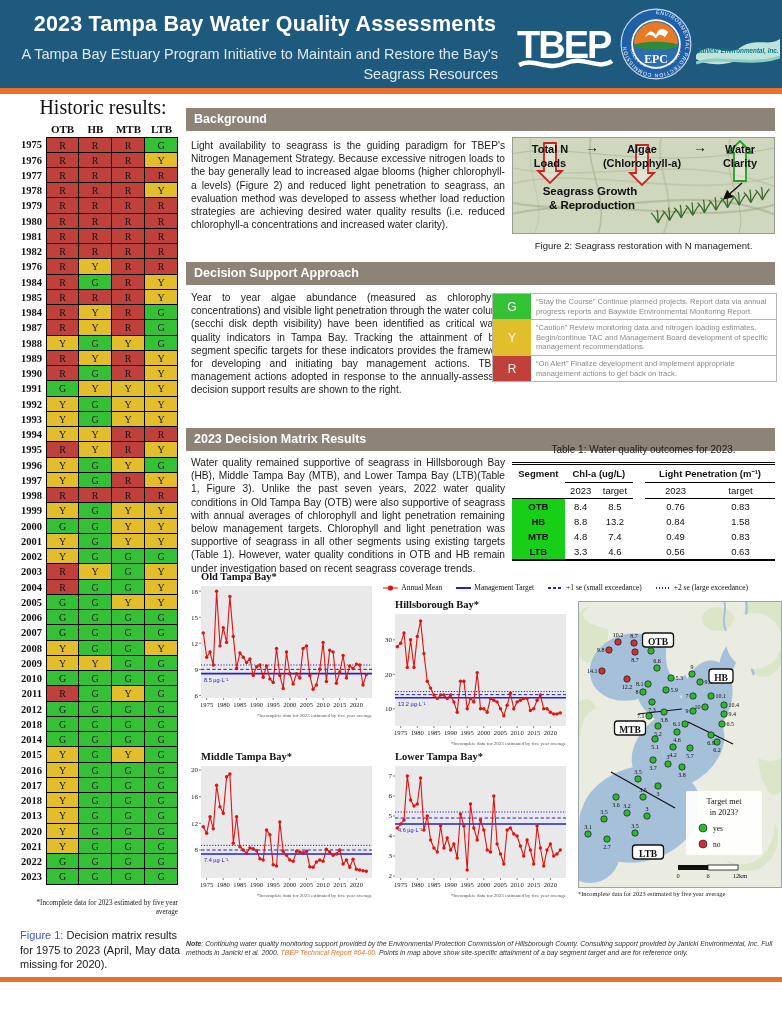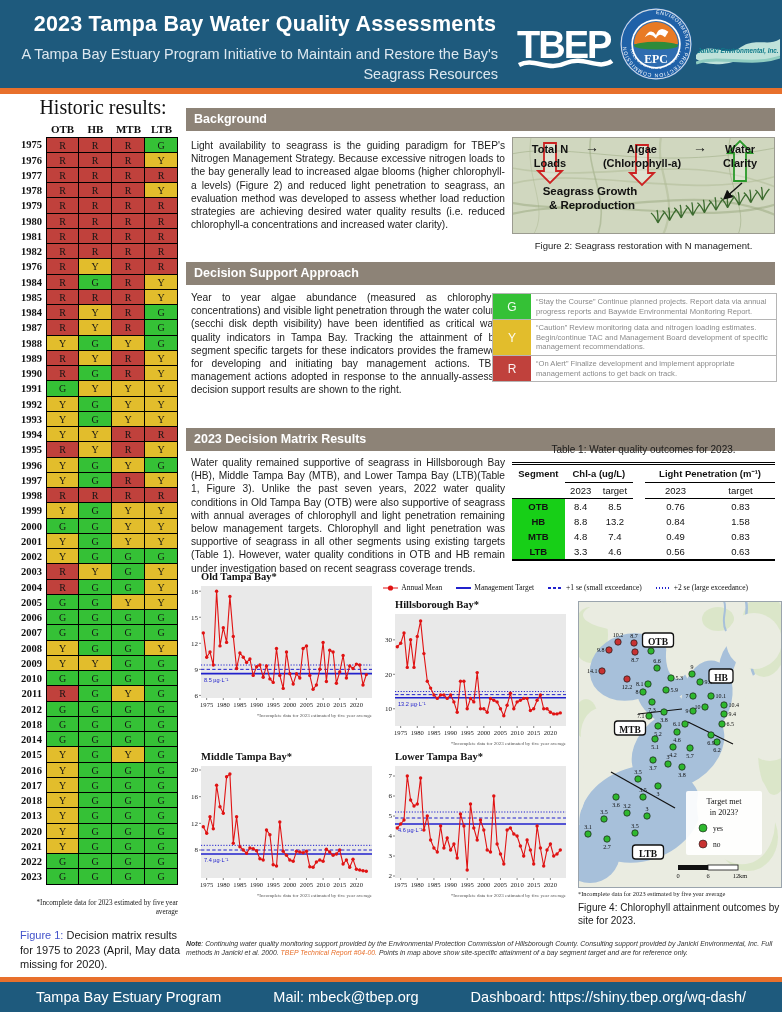--- a/index.html
+++ b/index.html
@@ -1033,28 +1033,20 @@
         <text x="135" y="246" class="mlegi">no</text>
         <rect x="100" y="264" width="30" height="5" fill="#111"></rect>
         <rect x="130" y="264" width="30" height="5" fill="#fff" stroke="#111" stroke-width="0.8"></rect>
         <text x="100" y="277" text-anchor="middle" class="mscale">0</text>
         <text x="130" y="277" text-anchor="middle" class="mscale">6</text>
         <text x="162" y="277" text-anchor="middle" class="mscale">12km</text>
         <rect x="0.5" y="0.5" width="203" height="286" fill="none" stroke="#9aa4ad"></rect>
       </svg></div>
   <div class="map-note">*Incomplete data for 2023 estimated by five year average</div>
 
-  <div class="fig4cap">
-    <span class="lbl">Figure 4:</span><span> Chlorophyll attainment outcomes by site for 2023.</span>
-  </div>
 
   <div class="note">
     <span class="nlbl">Note</span><span>: Continuing water quality monitoring support provided by the Environmental Protection Commission of Hillsborough County. Consulting support provided by Janicki Environmental, Inc. Full methods in Janicki et al. 2000. </span><span class="nlink">TBEP Technical Report #04-00.</span><span> Points in map above show site-specific attainment of a bay segment target and are for reference only.</span>
   </div>
 
   <div class="obar" style="top:977px;height:5px"></div>
-  <div class="ftr">
-    <span>Tampa Bay Estuary Program</span>
-    <span>Mail: mbeck@tbep.org</span>
-    <span>Dashboard: https://shiny.tbep.org/wq-dash/</span>
-  </div>
 
 </div>
 
 </body></html>

